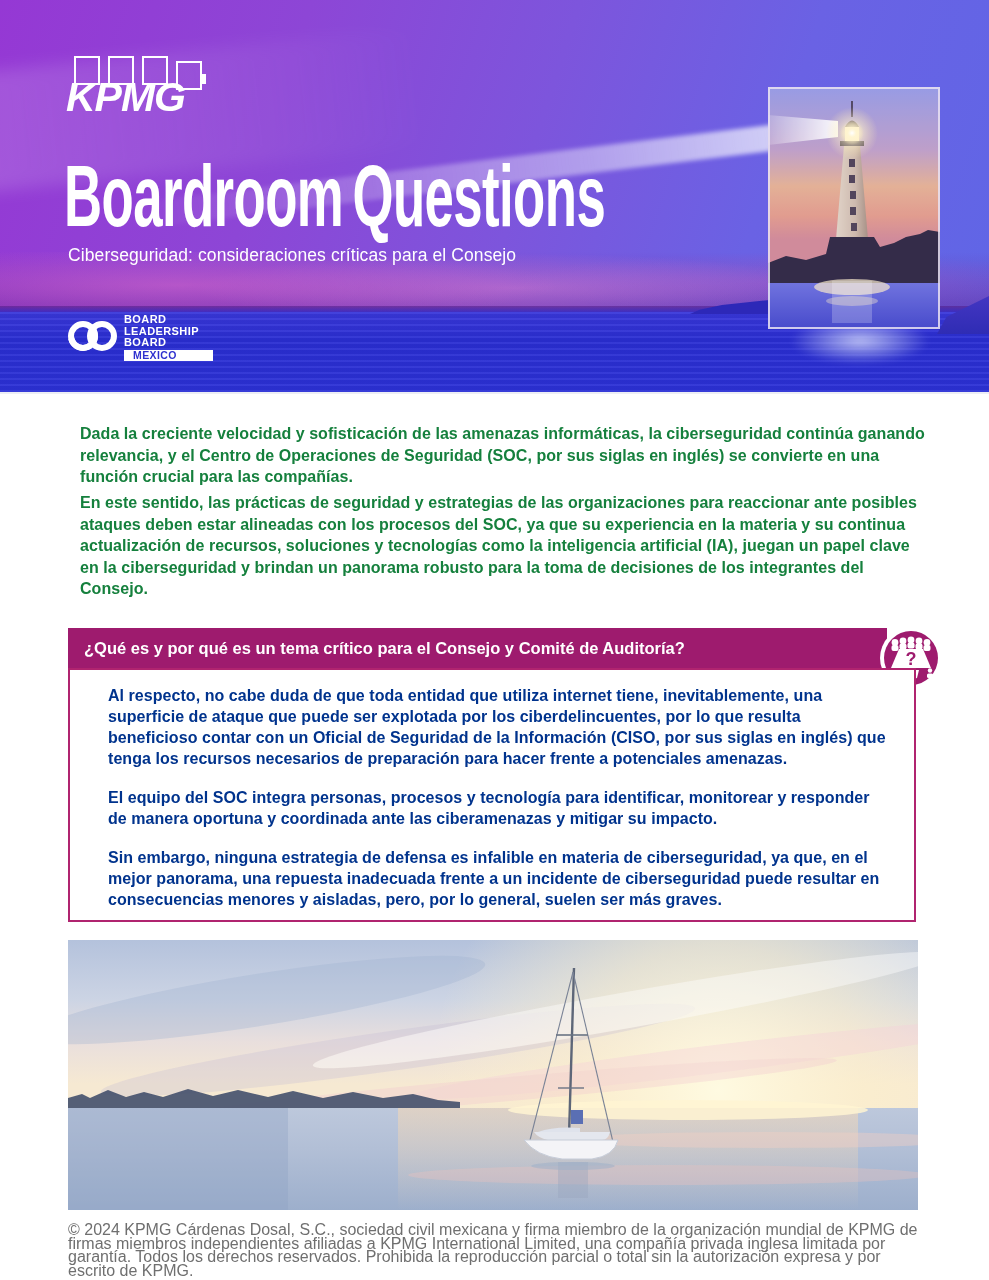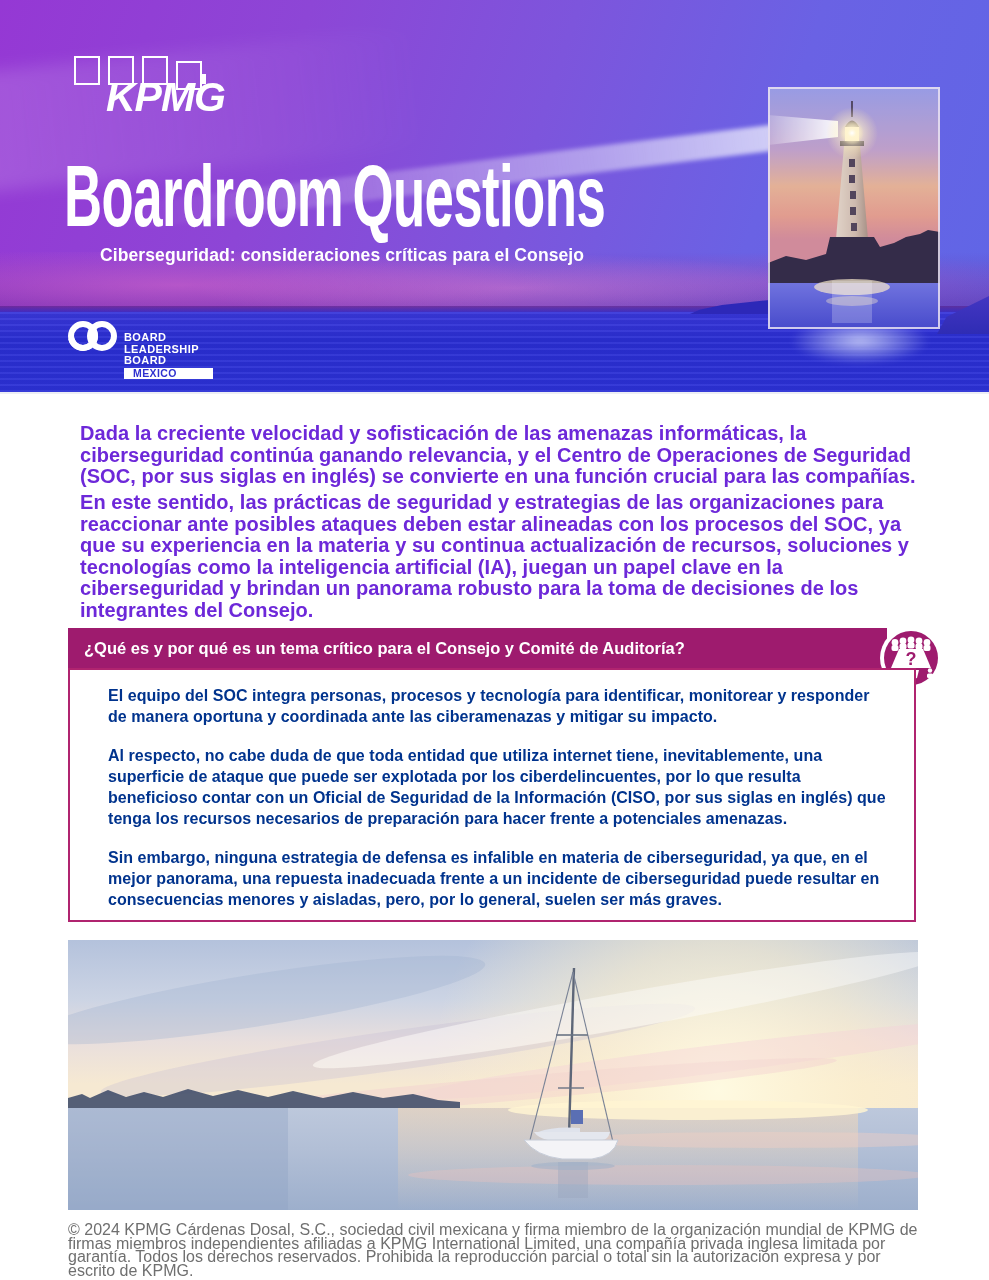--- a/index.html
+++ b/index.html
@@ -35,38 +35,38 @@
     clip-path:polygon(100% 0,100% 100%,0 100%,18% 55%);}
   .coast-left{position:absolute;left:690px;top:300px;width:80px;height:14px;
     background:#2d28b8;clip-path:polygon(0 100%,100% 100%,100% 0,40% 35%,12% 70%);}
 
   
   .kpmg{position:absolute;left:66px;top:56px;color:#fff;}
   .kpmg .squares{display:flex;gap:8px;margin-left:8px;}
   .kpmg .sq{width:26px;height:29px;border:2px solid #ffffff;box-sizing:border-box;}
   .kpmg .sq.last{position:relative;top:5px;}
   .kpmg .sq.last::after{content:"";position:absolute;right:-6px;bottom:4px;width:6px;height:10px;background:#fff;}
-  .kpmg .word{font-size:41px;font-weight:bold;font-style:italic;letter-spacing:-1px;margin-top:-8px;line-height:1;margin-left:40px;}
+  .kpmg .word{font-size:41px;font-weight:bold;font-style:italic;letter-spacing:-1px;margin-top:-8px;line-height:1;}
 
   
   .title{position:absolute;left:64px;top:152px;color:#fff;font-size:88px;font-weight:bold;
     letter-spacing:-1px;word-spacing:-8px;line-height:1;white-space:nowrap;
     transform:scaleX(0.6);transform-origin:left top;}
-  .subtitle{position:absolute;left:68px;top:245px;color:#fff;font-size:17.5px;font-weight:bold;letter-spacing:.1px;margin-left:32px;}
+  .subtitle{position:absolute;left:68px;top:245px;color:#fff;font-size:17.5px;font-weight:normal;letter-spacing:.1px;}
 
   
   .blc{position:absolute;left:66px;top:314px;display:flex;align-items:flex-start;color:#fff;}
-  .blc-text{margin-left:4px;font-weight:bold;font-size:11px;line-height:11.5px;letter-spacing:.4px;margin-top:18px;}
+  .blc-text{margin-left:4px;font-weight:bold;font-size:11px;line-height:11.5px;letter-spacing:.4px;}
   .blc-band{margin-top:1px;background:#ffffff;color:#2f31cf;width:80px;height:11.5px;
     font-size:10.5px;line-height:11.5px;padding-left:9px;letter-spacing:.4px;}
 
   .photo{position:absolute;left:768px;top:87px;width:172px;height:242px;}
 
   
-  .body-text{position:absolute;color:#6d28d9;font-size:20px;font-weight:bold;line-height:21.5px;letter-spacing:.05px;}
+  .body-text{position:absolute;color:#15803d;font-size:16px;font-weight:bold;line-height:21.5px;letter-spacing:.05px;}
   .p-intro-1{left:80px;top:423px;width:845px;}
   .p-intro-2{left:80px;top:492px;width:845px;}
 
   .banner{position:absolute;left:68px;top:628px;width:819px;height:52px;background:#9e1b6e;}
   .banner-label{position:absolute;left:16px;top:0;line-height:40px;color:#fff;font-size:16.5px;font-weight:bold;}
   .q-icon{position:absolute;left:879px;top:626px;width:64px;height:64px;}
 
   .info-box{position:absolute;left:68px;top:668px;width:848px;height:254px;box-sizing:border-box;
     border:2px solid #b0246f;background:#fff;padding:15px 26px 0 38px;}
   .info-box p{margin:0 0 18px 0;color:#00338D;font-size:16px;font-weight:bold;line-height:21px;letter-spacing:.05px;}
@@ -193,22 +193,22 @@
       <path d="M24,44 L40,44 L38,52 Q32,54.5 26,52 Z"></path>
       <circle cx="13" cy="44.5" r="2.2"></circle>
         <rect x="10" y="47.5" width="6" height="4.5" rx="1.5"></rect>
       <circle cx="51" cy="44.5" r="2.2"></circle>
         <rect x="48" y="47.5" width="6" height="4.5" rx="1.5"></rect>
     </g>
     <text x="32" y="38.5" text-anchor="middle" font-family="Liberation Sans, sans-serif" font-size="18" font-weight="bold" fill="#9e1b6e">?</text>
   </svg>
 
   <div class="info-box">
+    <p>Al respecto, no cabe duda de que toda entidad que utiliza internet tiene, inevitablemente, una superficie de ataque que puede ser explotada por los ciberdelincuentes, por lo que resulta beneficioso contar con un Oficial de Seguridad de la Información (CISO, por sus siglas en inglés) que tenga los recursos necesarios de preparación para hacer frente a potenciales amenazas.</p>
     <p>El equipo del SOC integra personas, procesos y tecnología para identificar, monitorear y responder de manera oportuna y coordinada ante las ciberamenazas y mitigar su impacto.</p>
-    <p>Al respecto, no cabe duda de que toda entidad que utiliza internet tiene, inevitablemente, una superficie de ataque que puede ser explotada por los ciberdelincuentes, por lo que resulta beneficioso contar con un Oficial de Seguridad de la Información (CISO, por sus siglas en inglés) que tenga los recursos necesarios de preparación para hacer frente a potenciales amenazas.</p>
     <p>Sin embargo, ninguna estrategia de defensa es infalible en materia de ciberseguridad, ya que, en el mejor panorama, una repuesta inadecuada frente a un incidente de ciberseguridad puede resultar en consecuencias menores y aisladas, pero, por lo general, suelen ser más graves.</p>
   </div>
 
   <svg class="sail" viewBox="0 0 850 270">
     <defs>
       <linearGradient id="sSky" x1="0" y1="0" x2="0" y2="1">
         <stop offset="0" stop-color="#b4c2dc"></stop>
           <stop offset="0.35" stop-color="#ccd4e4"></stop>
         <stop offset="0.6" stop-color="#e9dfdd"></stop>
           <stop offset="0.85" stop-color="#f6e9d2"></stop>

